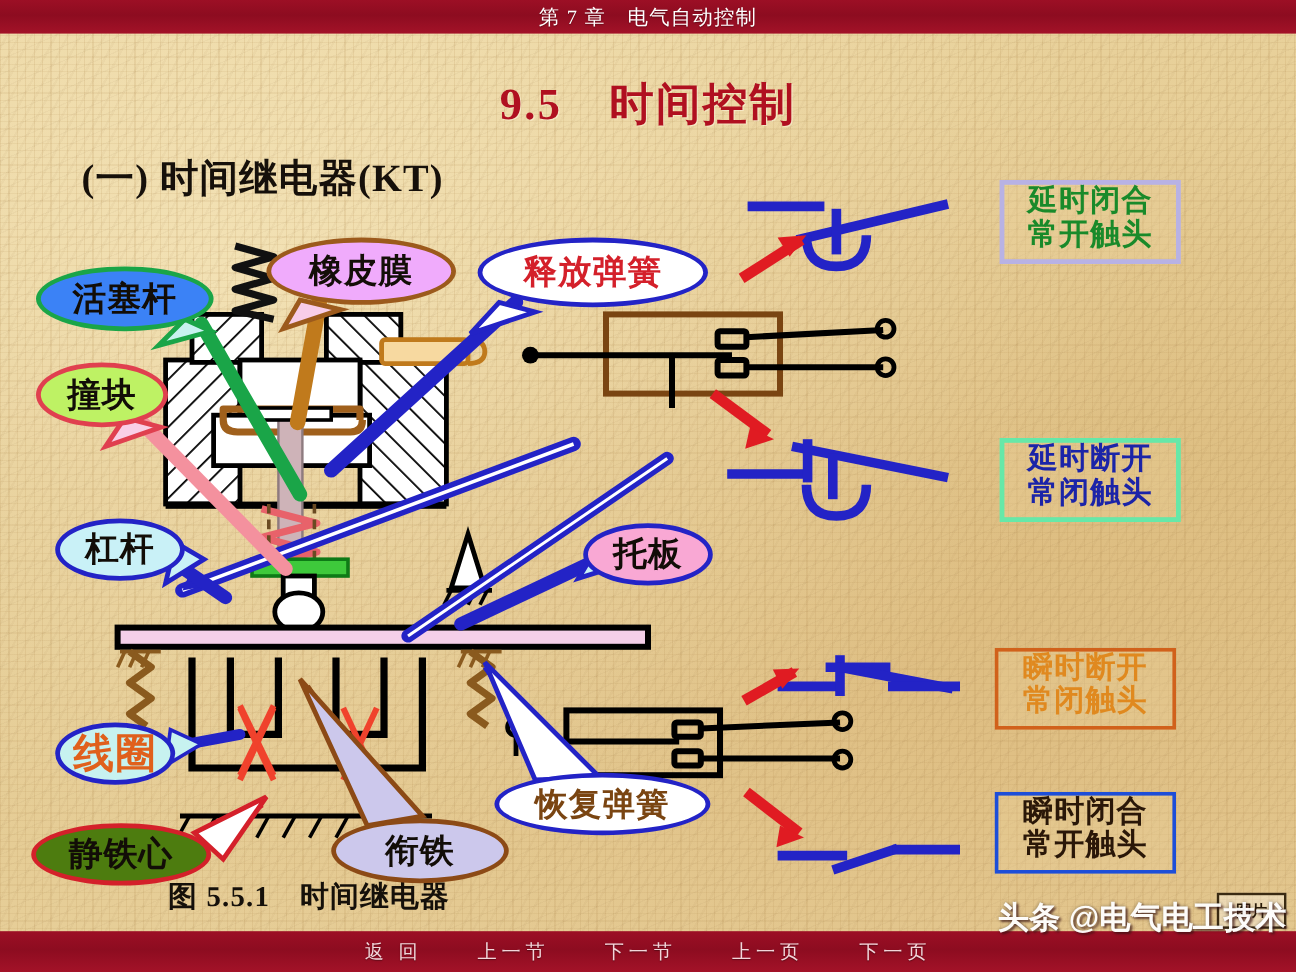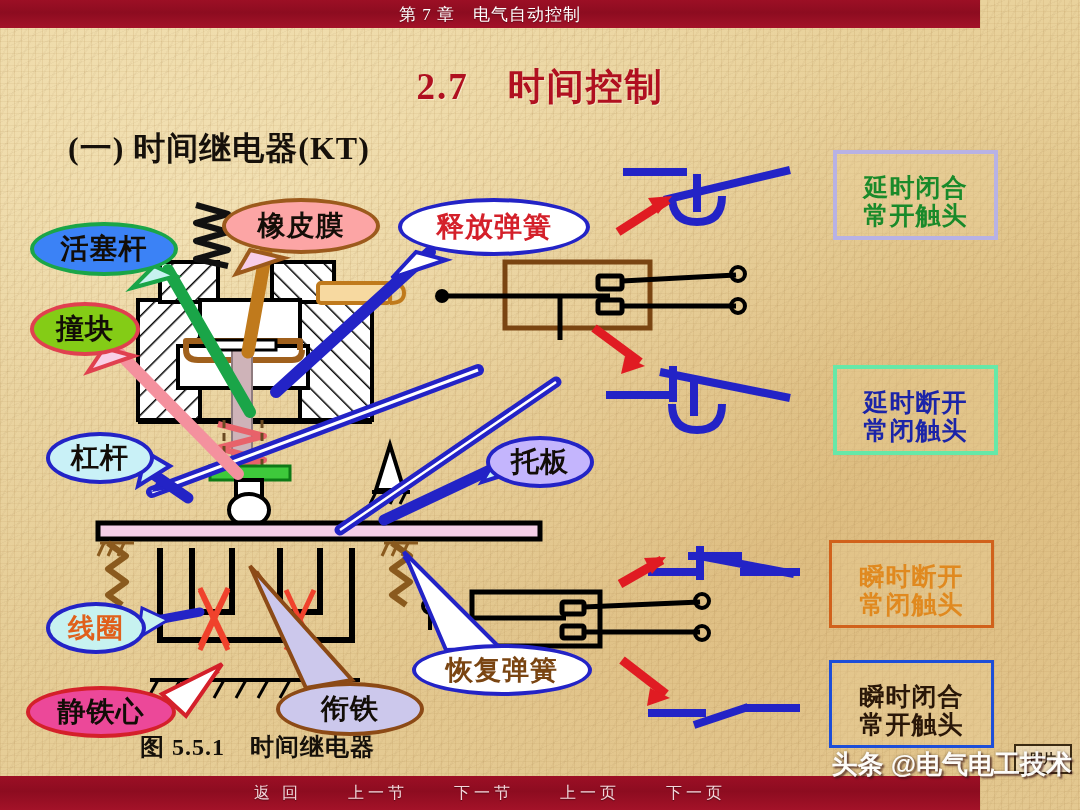--- a/index.html
+++ b/index.html
@@ -25,21 +25,21 @@
   #slide::after{
     content:""; position:absolute; inset:0;
     background-image:
       repeating-linear-gradient(118deg, rgba(150,110,60,.05) 0 2px, rgba(255,255,255,0) 2px 9px),
       repeating-linear-gradient(-24deg, rgba(120,85,45,.045) 0 1px, rgba(255,255,255,0) 1px 11px);
     pointer-events:none;
   }
 
   
   .bar {
-    position: absolute; left: 0; width: 980px;
+    position: absolute; left: 0; width: 1080px;
     background: linear-gradient(180deg,#9c0f25 0%, #8d0c20 45%, #a31228 100%);
     color: #fff; z-index: 30;
     display: flex; align-items: center; justify-content: center;
   }
   #topbar { top: 0; height: 28px; }
   #topbar .t {
     font-size: 17px; letter-spacing: 1px; font-weight: 400;
     font-family: "Liberation Serif","DejaVu Serif",serif;
     text-shadow: 0 1px 1px rgba(0,0,0,.35);
   }
@@ -67,21 +67,21 @@
   }
   #figcaption {
     position: absolute; left: 140px; top: 731px; z-index: 14;
     font-size: 24px; font-weight: bold; color: #15100a;
     letter-spacing: 1px;
   }
 
   
   .legendbox {
     position: absolute; z-index: 14;
-    width: 165px; padding: 20px 4px 6px;
+    width: 151px; padding: 0 4px 6px;
     text-align: center; line-height: 1.12;
     font-size: 25px; font-weight: bold; letter-spacing: 1px;
     font-family: "Liberation Serif","DejaVu Serif",serif;
     background: rgba(236,212,158,.28);
   }
   .legendbox .l2 { display: block; }
   #lg1 { left: 833px; top: 150px; border: 4px solid #b8b2e4; color: #198a2a; }
   #lg2 { left: 833px; top: 365px; border: 4px solid #66e8a8; color: #1b24a8; }
   #lg3 { left: 829px; top: 540px; border: 3px solid #d1611b; color: #e0891f; }
   #lg4 { left: 829px; top: 660px; border: 3px solid #1d4ed8; color: #2a1708; }
@@ -90,35 +90,35 @@
   .bubble {
     position: absolute; z-index: 20;
     display: flex; align-items: center; justify-content: center;
     text-align: center; font-weight: bold; letter-spacing: 1px;
     font-family: "Liberation Serif","DejaVu Serif",serif;
     white-space: nowrap;
   }
   .bub-huosaigan { left: 30px;  top: 222px; width: 148px; height: 54px;
       border-radius: 50%; background:#3b82f6; border: 4px solid #1aa548; color:#120d07; font-size: 28px; }
   .bub-xiangpimo { left: 222px; top: 198px; width: 158px; height: 56px;
-      border-radius: 50%; background:#fca5a5; border: 4px solid #9c5a1c; color:#140e08; font-size: 28px; }
+      border-radius: 50%; background:#f0abfc; border: 4px solid #9c5a1c; color:#140e08; font-size: 28px; }
   .bub-shifang  { left: 398px; top: 198px; width: 192px; height: 58px;
       border-radius: 50%; background:#ffffff; border: 4px solid #2323c6; color:#d4202a; font-size: 28px; }
   .bub-zhuangkuai{ left: 30px;  top: 302px; width: 110px; height: 54px;
-      border-radius: 50%; background:#84cc16; border: 4px solid #e0404f; color:#120d07; font-size: 28px; }
+      border-radius: 50%; background:#bef264; border: 4px solid #e0404f; color:#120d07; font-size: 28px; }
   .bub-ganggan  { left: 46px;  top: 432px; width: 108px; height: 52px;
       border-radius: 50%; background:#c9f1f7; border: 4px solid #2323c6; color:#120d07; font-size: 28px; }
   .bub-tuoban   { left: 486px; top: 436px; width: 108px; height: 52px;
-      border-radius: 50%; background:#c4b5fd; border: 4px solid #2323c6; color:#120d07; font-size: 28px; }
+      border-radius: 50%; background:#f9a8d4; border: 4px solid #2323c6; color:#120d07; font-size: 28px; }
   .bub-xianquan  { left: 46px;  top: 602px; width: 100px; height: 52px;
-      border-radius: 50%; background:#c7f2f0; border: 4px solid #2323c6; color:#e0601c; font-size: 27px; }
+      border-radius: 50%; background:#c7f2f0; border: 4px solid #2323c6; color:#e0601c; font-size: 34px; }
   .bub-huifu    { left: 412px; top: 644px; width: 180px; height: 52px;
       border-radius: 50%; background:#ffffff; border: 4px solid #2323c6; color:#7a4512; font-size: 27px; }
   .bub-jingtiexin{ left: 26px;  top: 686px; width: 150px; height: 52px;
-      border-radius: 50%; background:#ec4899; border: 4px solid #d4202a; color:#120d07; font-size: 28px; }
+      border-radius: 50%; background:#4d7c0f; border: 4px solid #d4202a; color:#120d07; font-size: 28px; }
   .bub-xiantie  { left: 276px; top: 682px; width: 148px; height: 54px;
       border-radius: 50%; background:#ccc8ec; border: 4px solid #8c4a16; color:#120d07; font-size: 28px; }
 
   #artwork { position: absolute; inset: 0; z-index: 10; }
   #leaders { position: absolute; inset: 0; z-index: 18; pointer-events: none; }
 
   
   #watermark {
     position: absolute; right: 8px; bottom: 28px; z-index: 40;
     font-size: 26px; font-weight: bold; color: #ffffff;
@@ -138,21 +138,21 @@
 </style>
 </head>
 <body>
 
 <div id="slide"></div>
 
 <div class="bar" id="topbar">
   <div class="t">第 7 章　电气自动控制</div>
 </div>
 
-<div id="title">2.7　时间控制</div>
+<div id="title">9.5　时间控制</div>
 <div id="subtitle">(一) 时间继电器(KT)</div>
 
 <svg id="artwork" viewBox="0 0 1080 810">
 
   <g>
 
     <defs>
       <pattern id="hatch" width="14" height="14" patternTransform="rotate(45)" patternUnits="userSpaceOnUse">
         <rect width="14" height="14" fill="#ffffff"></rect>
         <line x1="0" y1="0" x2="0" y2="14" stroke="#000" stroke-width="3"></line>

